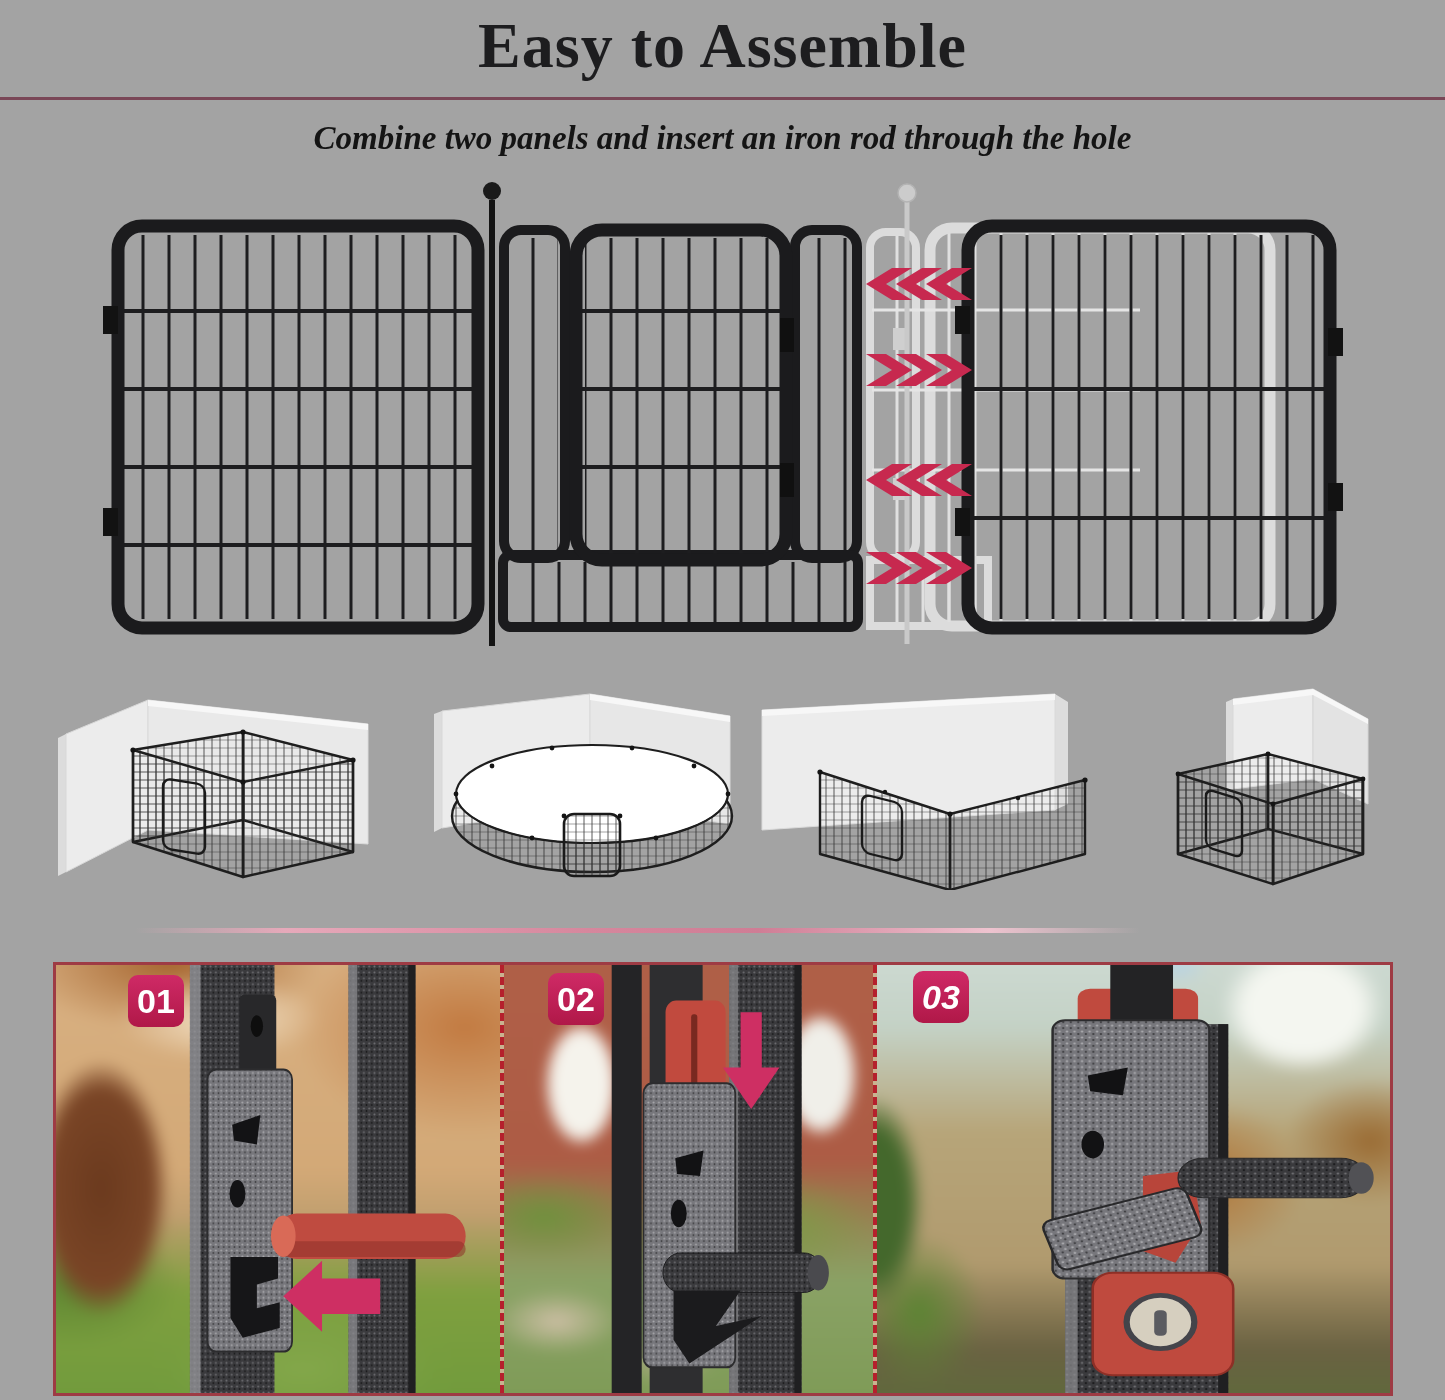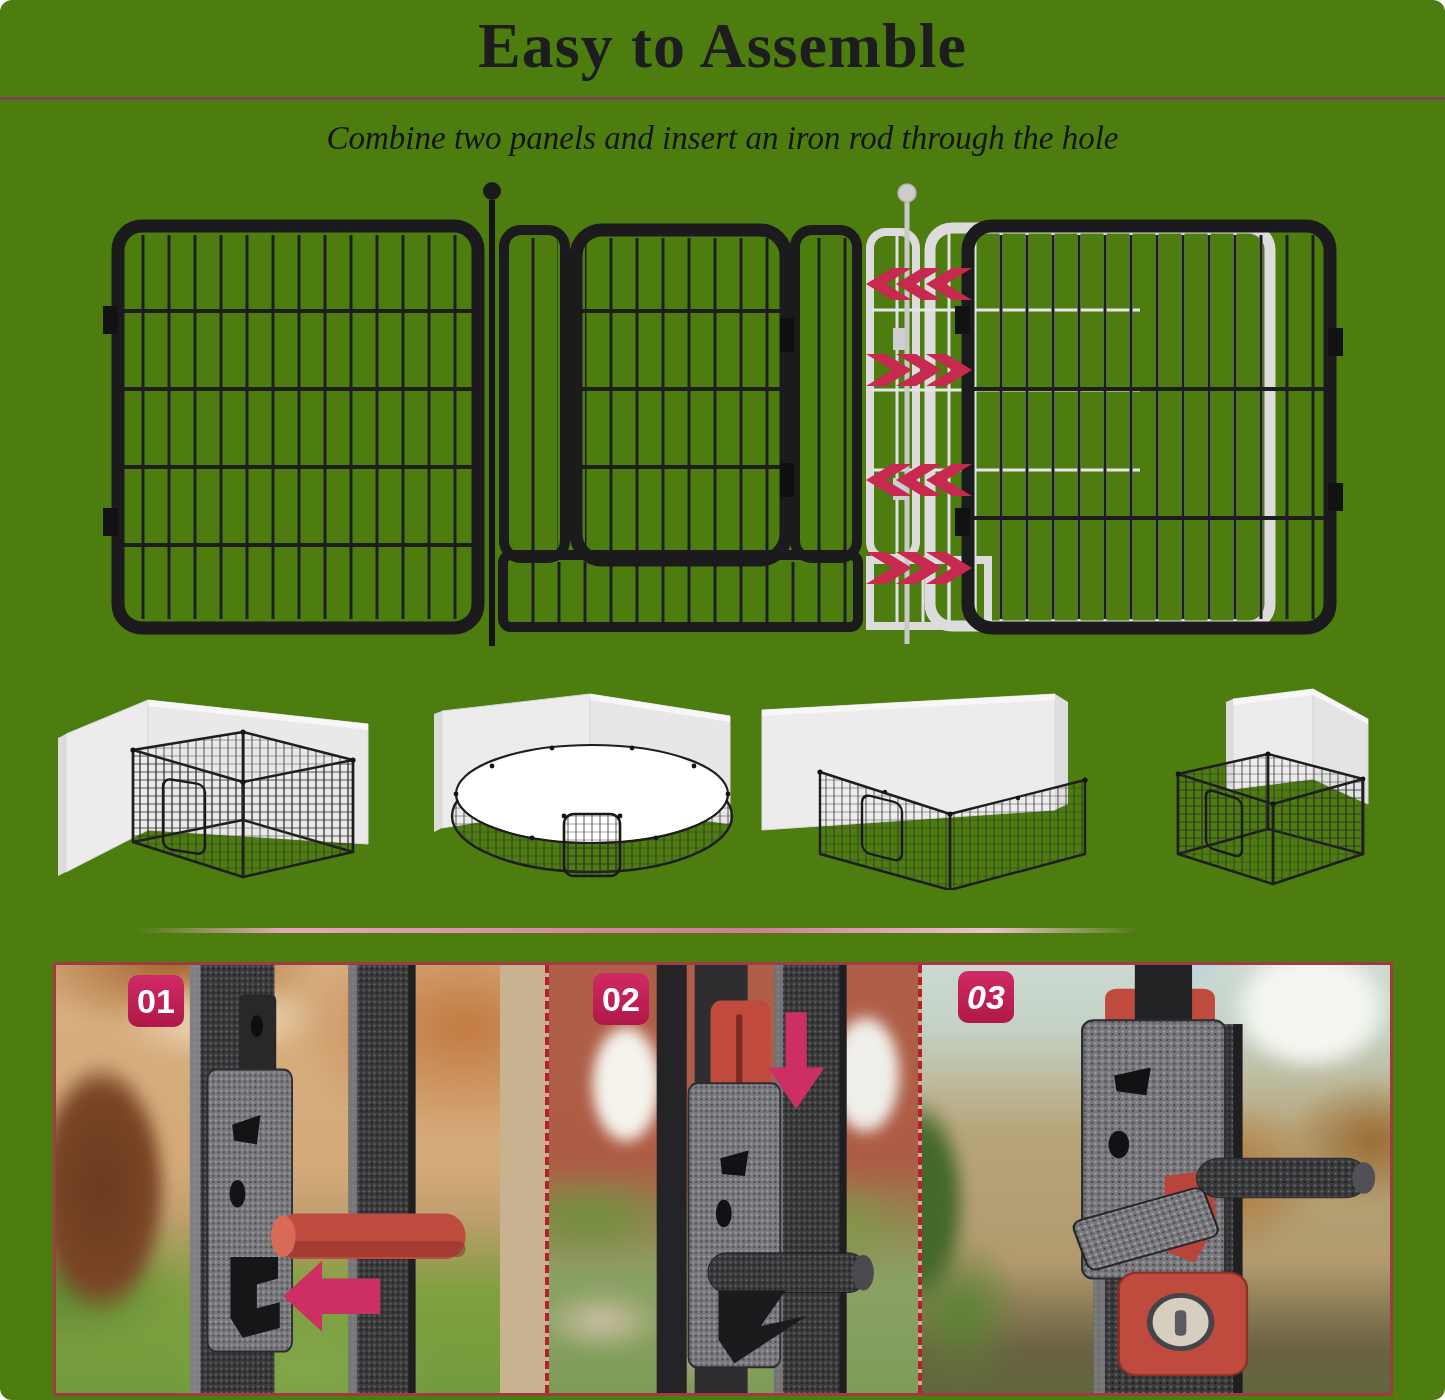--- a/index.html
+++ b/index.html
@@ -1,38 +1,38 @@
 <!DOCTYPE html>
 <html><head>
 <meta charset="utf-8">
 <style>
   html,body{margin:0;padding:0;background:#ffffff;}
-  .canvas{position:relative;width:1445px;height:1400px;background:#4d7c0f;overflow:hidden;
-          font-family:"Liberation Serif", serif;border-radius:12px;}
+  .canvas{position:relative;width:1445px;height:1400px;background:#a3a3a3;overflow:hidden;
+          font-family:"Liberation Serif", serif;}
 
   
   .title{position:absolute;top:0;left:0;width:100%;text-align:center;
          font-size:64px;font-weight:700;color:#1d1d1f;letter-spacing:1px;line-height:92px;margin:0;}
   .title-rule{position:absolute;top:97px;left:0;width:100%;height:3px;background:#7a4757;}
   .subtitle{position:absolute;top:120px;left:0;width:100%;text-align:center;
-            font-size:33px;font-weight:400;font-style:italic;color:#141414;margin:0;}
+            font-size:33px;font-weight:700;font-style:italic;color:#141414;margin:0;}
 
   
   .main-art{position:absolute;top:178px;left:0;}
   .thumb{position:absolute;}
   .t1{left:48px;top:672px;} .t2{left:412px;top:676px;} .t3{left:750px;top:672px;} .t4{left:1118px;top:674px;}
 
   .pink-line{position:absolute;top:928px;left:135px;width:1005px;height:5px;border-radius:3px;
      background:linear-gradient(90deg, rgba(230,160,180,0) 0%, #e6a9ba 15%, #d6879d 45%, #cf7d95 62%, #eec3cf 85%, rgba(238,195,207,0) 100%);}
 
   
   .photo-strip{position:absolute;top:962px;left:53px;width:1340px;height:434px;box-sizing:border-box;
                border:3px solid #9e3b44;display:flex;overflow:hidden;background:#c9b290;}
   .seg{position:relative;height:100%;overflow:hidden;}
-  .seg1{width:444px;} .seg2{width:373px;border-left:4px dashed #b5202c;box-sizing:border-box;margin-left:45px;}
+  .seg1{width:444px;} .seg2{width:373px;border-left:4px dashed #b5202c;box-sizing:border-box;}
   .seg3{flex:1;border-left:4px dashed #b5202c;box-sizing:border-box;}
   .seg-bg{position:absolute;inset:-12px;filter:blur(6px);transform:scale(1.05);}
   .seg1 .seg-bg{
     background-color:#d3ab79;
     background-image:
       radial-gradient(90px 170px at 14% 52%, #6b3a1e 0%, #7a4526 55%, rgba(122,69,38,0) 72%),
       radial-gradient(140px 60px at 38% 16%, #f3e2c8 0%, rgba(243,226,200,0) 70%),
       radial-gradient(200px 90px at 28% 4%, #a5642e 0%, rgba(165,100,46,0) 75%),
       radial-gradient(220px 140px at 88% 18%, #c27a41 0%, rgba(194,122,65,0) 75%),
       radial-gradient(150px 90px at 8% 72%, #5c8531 0%, rgba(92,133,49,0) 70%),

